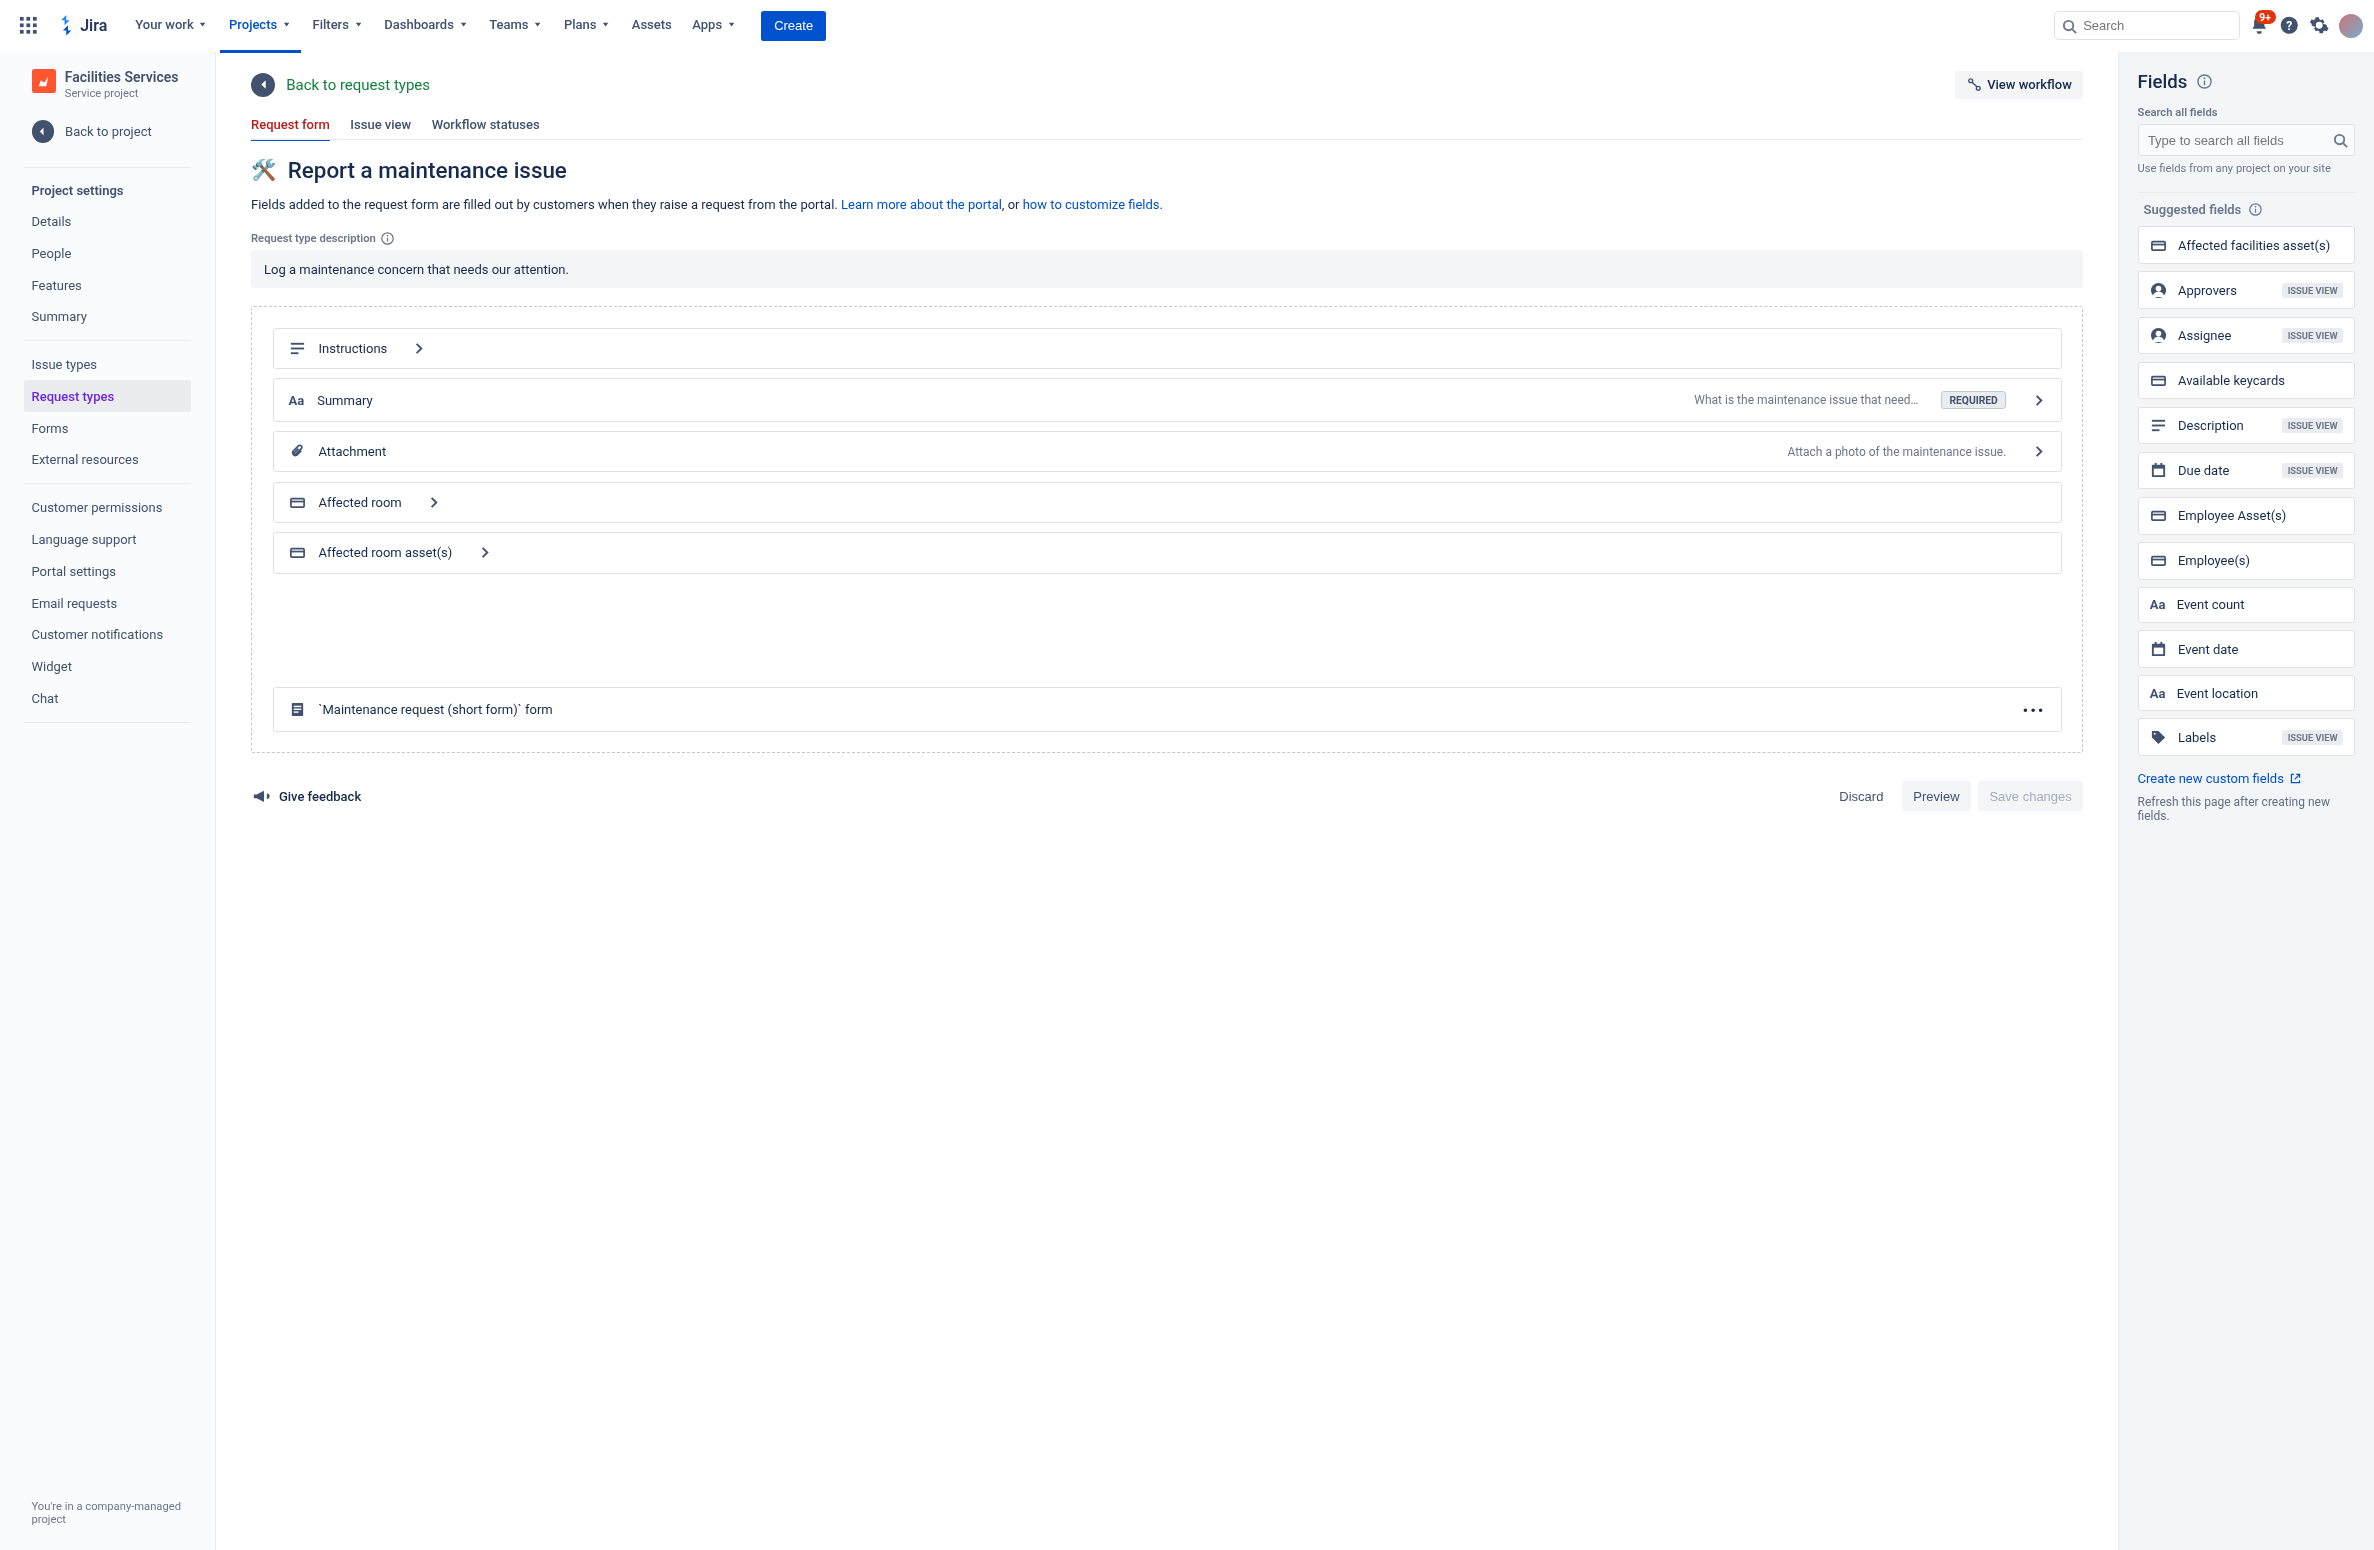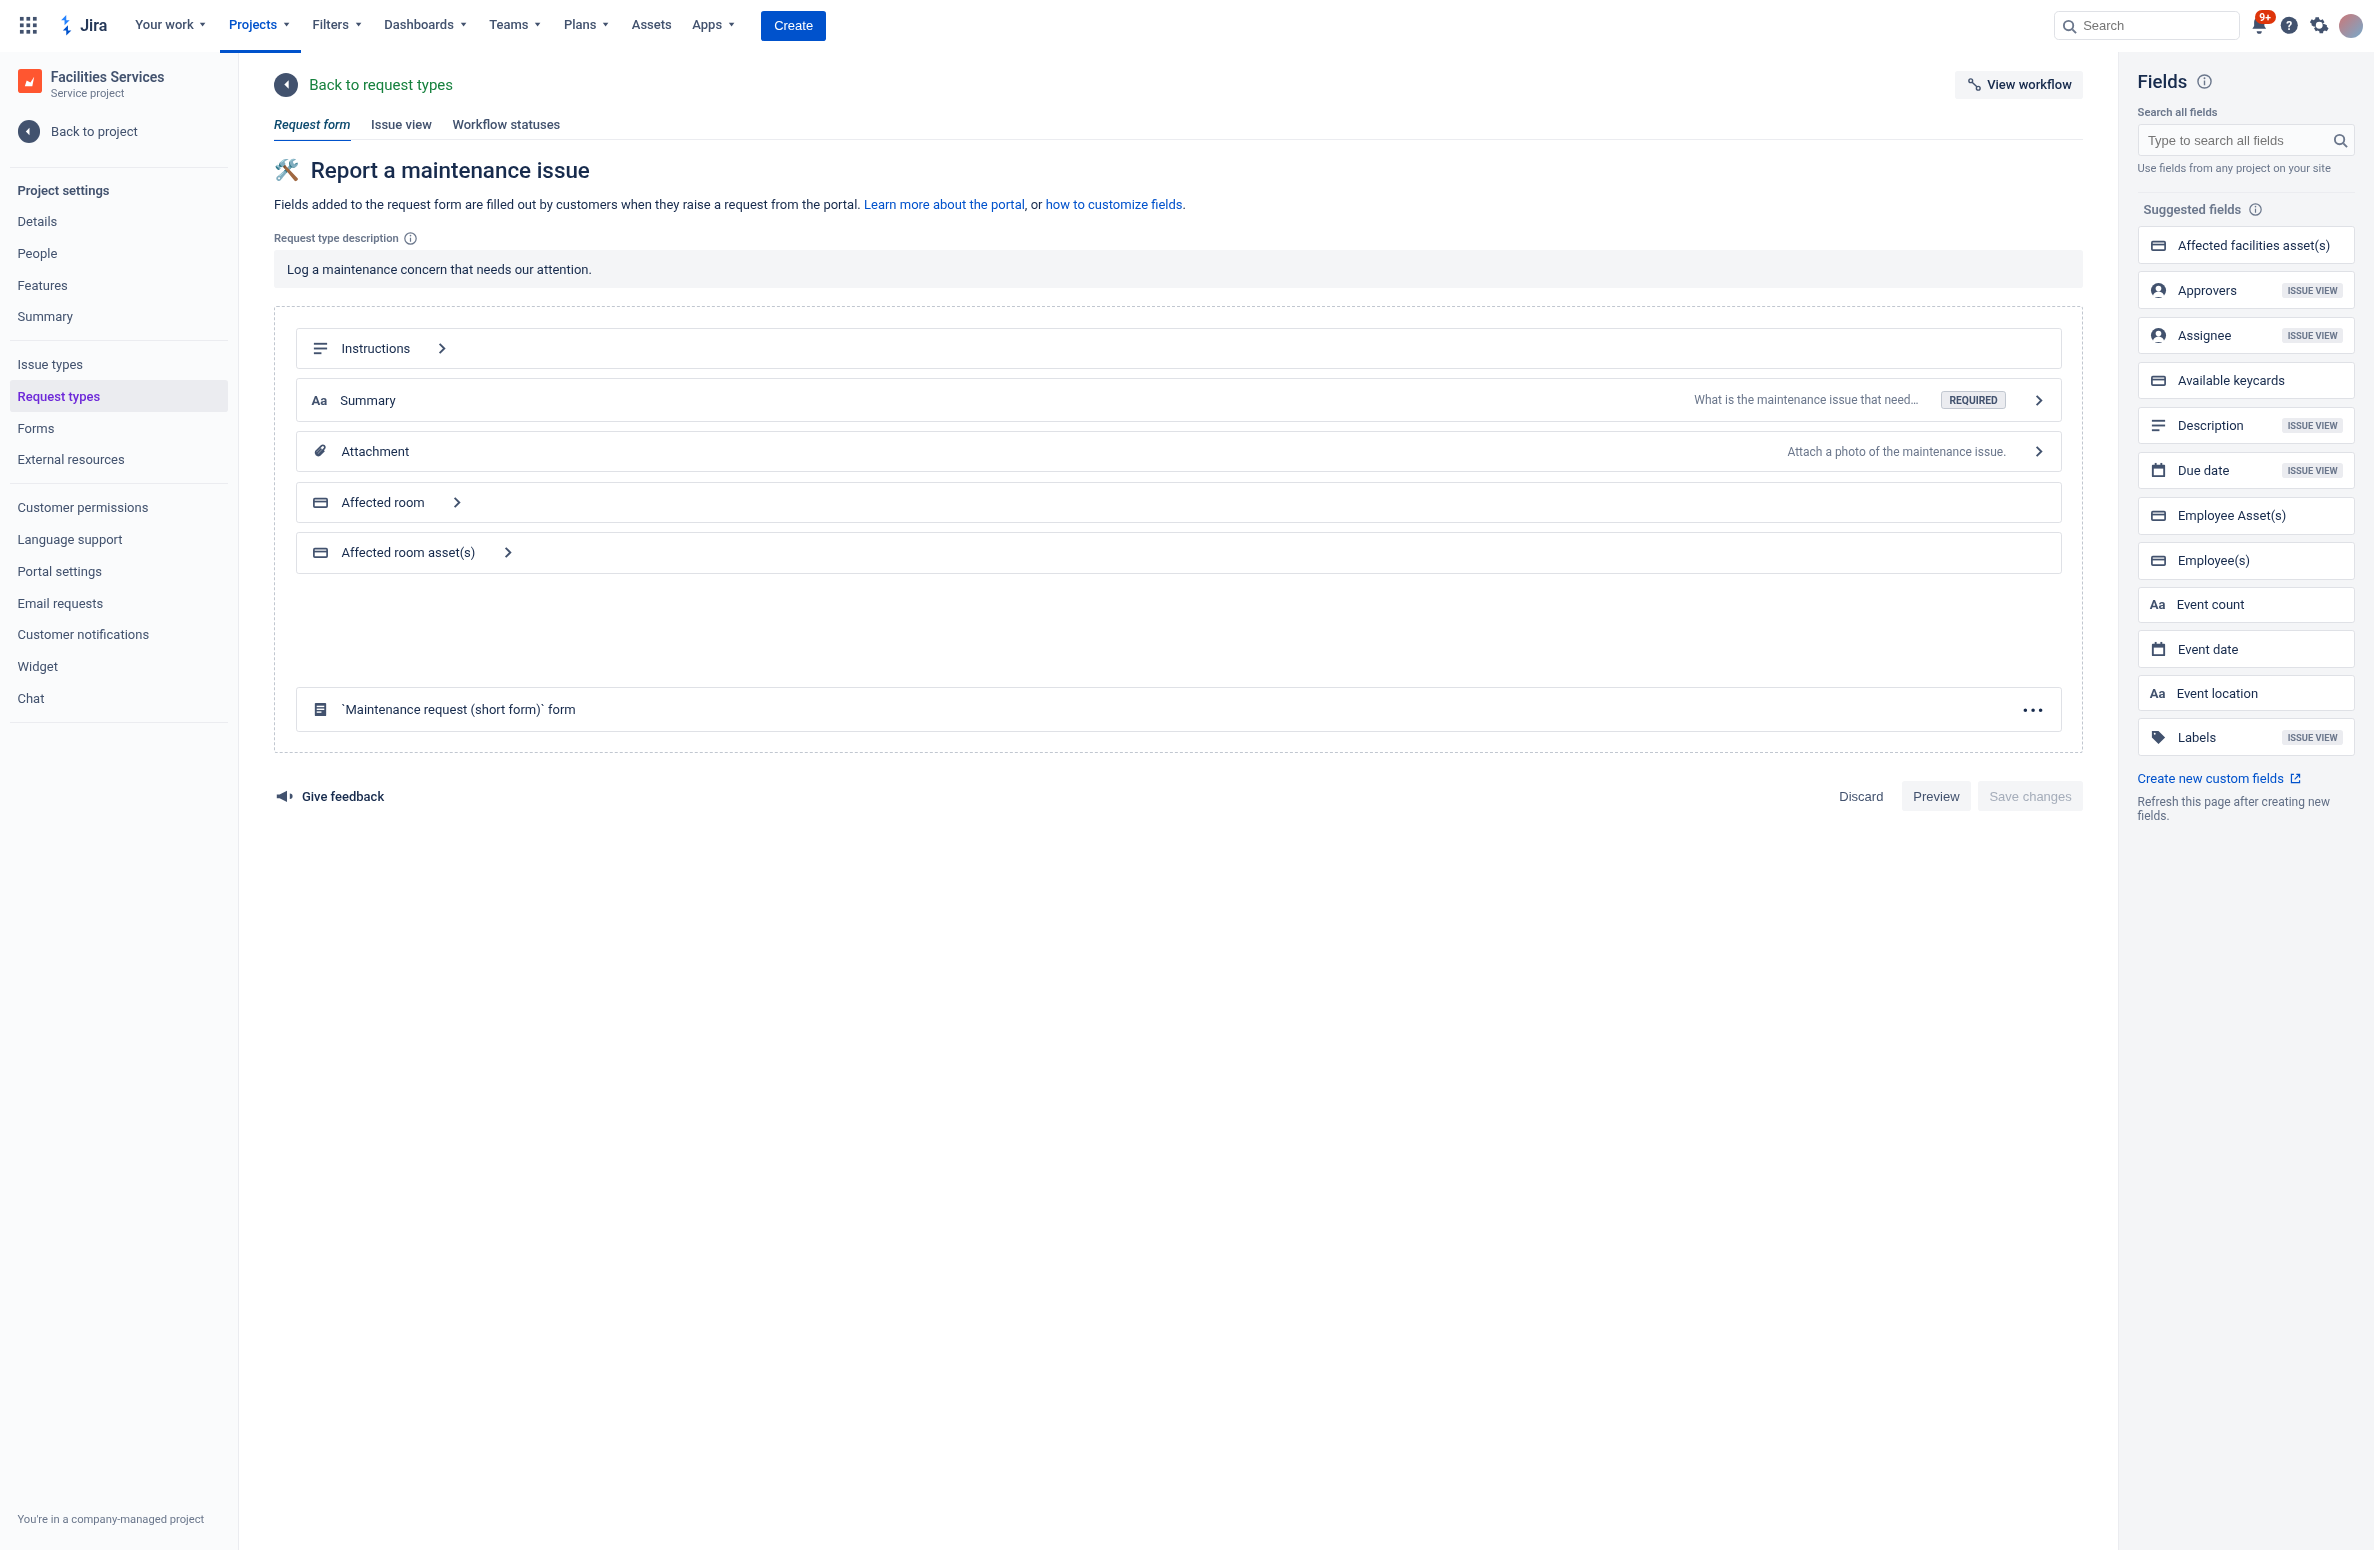--- a/index.html
+++ b/index.html
@@ -12,41 +12,41 @@
 .create-btn { background:#0052CC; color:#fff; border:none; border-radius:2.8px; padding:7.5px 13px; font-weight:500; font-size:13px; margin-left:11.2px; cursor:pointer; }
 .topbar-right { margin-left:auto; display:flex; align-items:center; gap:9.3px; }
 .search-input { width:186px; border:1.9px solid #DFE1E6; border-radius:4.7px; padding:5.6px 7.5px 5.6px 28px; font-size:13px; background:#fff; }
 .search-wrap { position:relative; }
 .search-wrap svg { position:absolute; left:7.5px; top:7.5px; }
 .topicon { cursor:pointer; position:relative; }
 .badge { position:absolute; top:-5.6px; right:-5.6px; background:#DE350B; color:#fff; border-radius:9.3px; font-size:10.3px; padding:0.9px 4.7px; font-weight:700; }
 .avatar { width:24px; height:24px; border-radius:50%; background:linear-gradient(135deg,#c77,#7ac); }
 
 .page { display:flex; height:calc(100vh - 52px); }
-.sidebar-left { width:239px; border-right:0.9px solid #EBECF0; background:#FAFBFC; overflow-y:auto; padding:17px 10px; flex-shrink:0; display:flex; flex-direction:column; }
+.sidebar-left { width:216px; border-right:0.9px solid #EBECF0; background:#FAFBFC; overflow-y:auto; padding:17px 24px; flex-shrink:0; display:flex; flex-direction:column; }
 .project-header { display:flex; gap:9.3px; padding:0 7.5px 13px; align-items:flex-start; }
 .project-icon { width:24px; height:24px; background:#FF5630; border-radius:2.8px; display:flex; align-items:center; justify-content:center; }
 .project-title { font-weight:600; font-size:14px; color:#42526E; }
 .project-sub { font-size:11.2px; color:#6B778C; margin-top:1.9px; }
 .back-link { display:flex; align-items:center; gap:11.2px; padding:7.5px; color:#42526E; cursor:pointer; margin-bottom:9.3px; }
 .side-heading { font-weight:600; color:#42526E; padding:7.5px; }
 .side-list { list-style:none; }
 .side-item { padding:8.4px 7.5px; color:#42526E; cursor:pointer; border-radius:2.8px; }
 .side-item.selected { background:#EBECF0; color:#6d28d9; font-weight:500; }
 .side-divider { border-top:0.9px solid #EBECF0; margin:7.5px 0; }
 .side-footer { font-size:11.2px; color:#6B778C; padding:7.5px; margin-top:auto; }
 
 .main { flex:1; overflow-y:auto; padding:18.6px 35px; display:flex; flex-direction:column; }
 .main-header { display:flex; align-items:center; justify-content:space-between; margin-bottom:11.2px; }
 .back-requests { display:flex; align-items:center; gap:11.2px; cursor:pointer; font-size:15px; color:#15803d; }
 .back-circle { width:24px; height:24px; border-radius:50%; background:#42526E; display:flex; align-items:center; justify-content:center; }
 .view-workflow { display:flex; align-items:center; gap:5.6px; padding:6.5px 11.2px; background:#F4F5F7; border-radius:2.8px; cursor:pointer; font-weight:500; }
 .tabs { display:flex; gap:20.5px; border-bottom:1.9px solid #EBECF0; margin-bottom:17px; }
 .tab { padding:7.5px 0; cursor:pointer; color:#42526E; font-weight:500; border-bottom:1.9px solid transparent; margin-bottom:-1.9px; }
-.tab.active { color:#0c4a6e; border-bottom-color:#0052CC;font-style:italic; }
+.tab.active { color:#b91c1c; border-bottom-color:#0052CC; }
 .page-title { font-size:22.4px; font-weight:500; display:flex; align-items:center; gap:11.2px; margin-bottom:13px; }
 .wrench-icon { font-size:20.5px; }
 .desc-text { color:#172B4D; margin-bottom:17px; line-height:1.45; }
 .desc-text a { color:#0052CC; text-decoration:none; }
 .field-label { font-size:11.2px; font-weight:600; color:#6B778C; display:flex; align-items:center; gap:5.6px; margin-bottom:5.6px; }
 .desc-box { background:#F4F5F7; border-radius:2.8px; padding:11.2px 13px; color:#172B4D; margin-bottom:18.6px; }
 
 .drop-zone { border:1.9px dashed #C1C7D0; border-radius:2.8px; padding:20.5px; min-height:447px; display:flex; flex-direction:column; gap:9.3px; }
 .field-row { background:#fff; border:0.9px solid #DFE1E6; border-radius:2.8px; padding:11.2px 15px; display:flex; align-items:center; gap:13px; cursor:pointer; }
 .field-row-name { font-weight:400; flex-shrink:0;text-align:right; }

